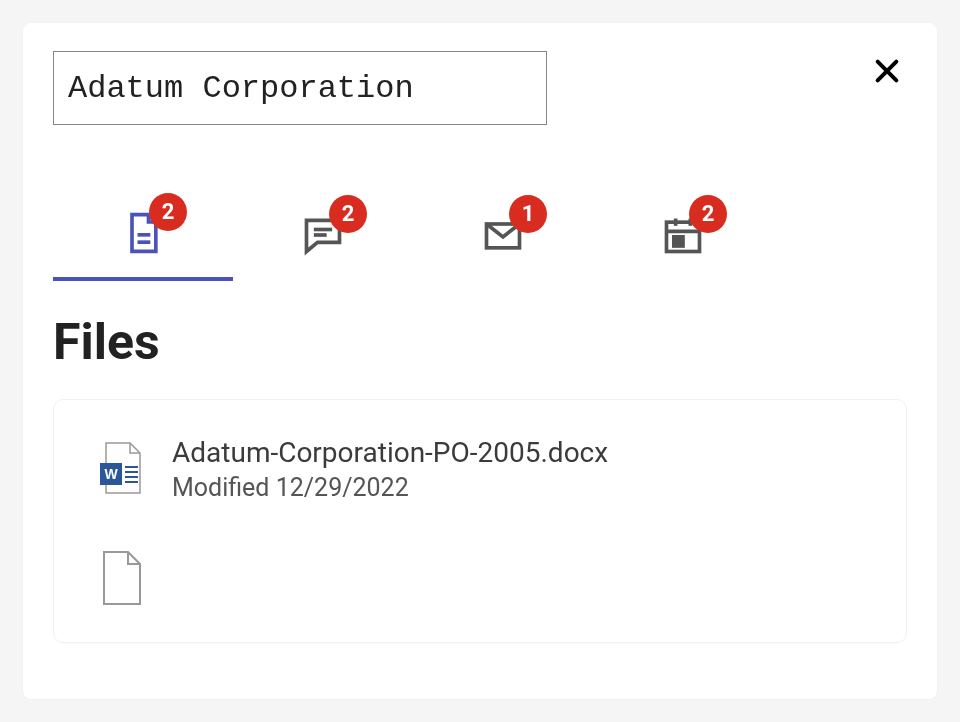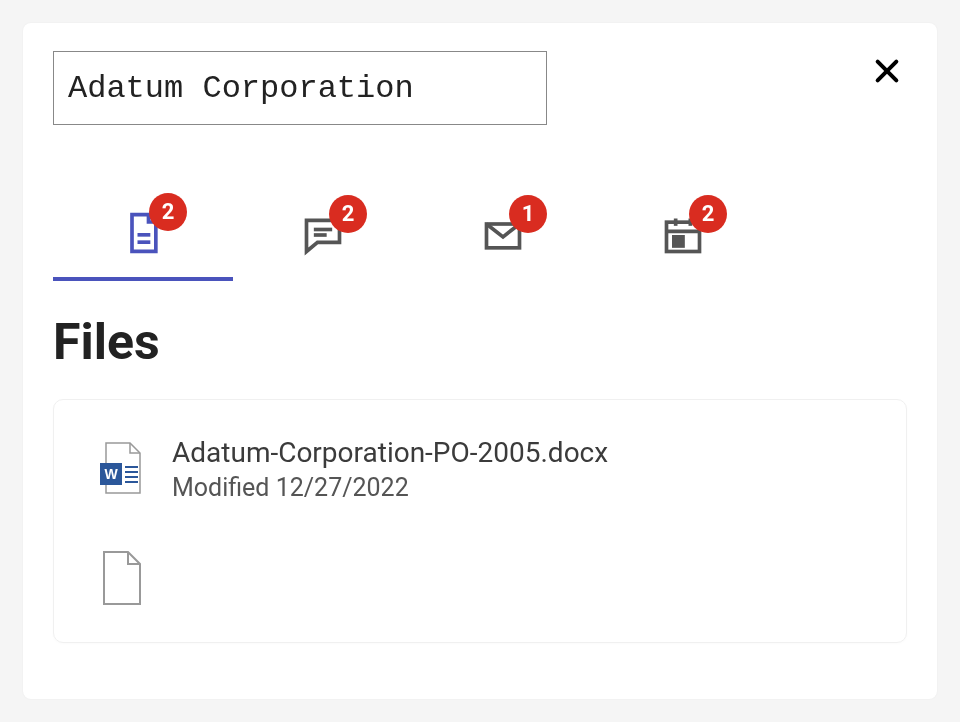--- a/index.html
+++ b/index.html
@@ -207,21 +207,21 @@
         <path d="M32 2 v10 h10" fill="none" stroke="#999" stroke-width="1.5"></path>
         <rect x="2" y="22" width="22" height="22" fill="#2b579a"></rect>
         <text x="13" y="38" text-anchor="middle" fill="#fff" font-size="14" font-weight="700" font-family="Arial">W</text>
         <line x1="27" y1="26" x2="40" y2="26" stroke="#2b579a" stroke-width="2"></line>
         <line x1="27" y1="31" x2="40" y2="31" stroke="#2b579a" stroke-width="2"></line>
         <line x1="27" y1="36" x2="40" y2="36" stroke="#2b579a" stroke-width="2"></line>
         <line x1="27" y1="41" x2="40" y2="41" stroke="#2b579a" stroke-width="2"></line>
       </svg>
       <div class="file-text">
         <div class="file-name">Adatum-Corporation-PO-2005.docx</div>
-        <div class="file-modified">Modified 12/27/2022</div>
+        <div class="file-modified">Modified 12/29/2022</div>
       </div>
     </div>
 
     <div class="file-row">
       <svg class="file-icon" viewBox="0 0 46 56">
         <path d="M6 2 h24 l12 12 v40 H6 z" fill="none" stroke="#999" stroke-width="2"></path>
         <path d="M30 2 v12 h12" fill="none" stroke="#999" stroke-width="2"></path>
       </svg>
     </div>
 

